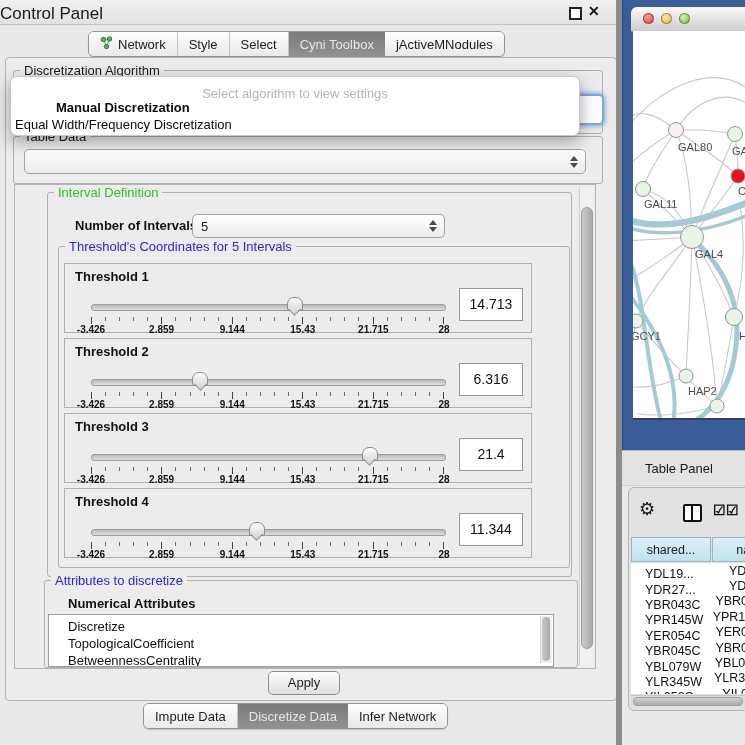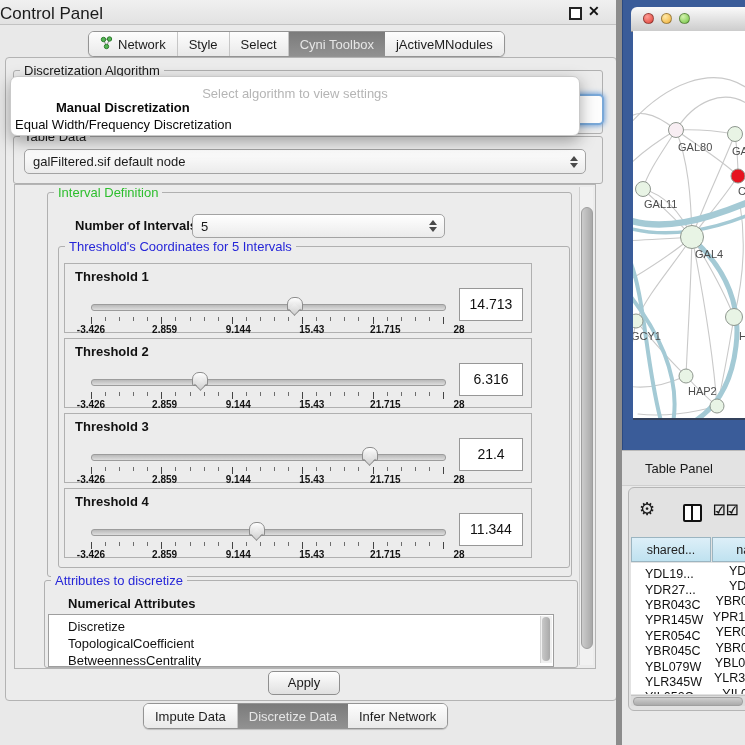--- a/index.html
+++ b/index.html
@@ -59,21 +59,21 @@
   .track{position:absolute;left:0;top:6px;width:100%;height:5px;border-radius:3px;
          background:linear-gradient(#b9b9b9,#dedede);border:1px solid #9c9c9c;}
   .thumb-sl{position:absolute;top:-1px;width:14px;height:12px;border:1px solid #8d8d8d;border-radius:7px 7px 2px 2px;
             background:linear-gradient(#fefefe,#d8d8d8);}
   .thumb-sl::after{content:'';position:absolute;left:2.2px;top:6.5px;width:8px;height:8px;
             background:linear-gradient(135deg,#f2f2f2,#cfcfcf);border-right:1px solid #8d8d8d;
             border-bottom:1px solid #8d8d8d;transform:rotate(45deg);}
   .ticks{position:absolute;left:0;top:19px;width:100%;display:flex;justify-content:space-between;}
   .tick{width:1px;height:4px;background:#6d6d6d;}
   .tick.major{height:7px;background:#444;}
-  .tick-labels{position:absolute;left:0;top:26px;width:100%;height:12px;padding-left:15px;}
+  .tick-labels{position:absolute;left:0;top:26px;width:100%;height:12px;}
   .tick-labels span{position:absolute;transform:translateX(-50%);font-size:10px;font-weight:bold;color:#111;white-space:nowrap;}
   .val-box{position:absolute;left:394px;top:24px;width:62px;height:31px;background:#fff;border:1px solid #979797;
            font-size:14px;text-align:center;line-height:31px;color:#111;}
 
   
   .attr-list{left:48px;top:614px;width:504px;height:51px;background:#fff;border:1px solid #9e9e9e;overflow:hidden;}
   .attr-item{padding-left:19px;font-size:13px;line-height:17px;color:#111;white-space:nowrap;}
   .attr-scroll{position:absolute;right:1px;top:1px;width:11px;height:47px;background:#f0f0f0;border-left:1px solid #d5d5d5;}
   .attr-scroll .thumb{position:absolute;left:1px;top:1px;width:8px;height:44px;border-radius:5px;
                       background:linear-gradient(90deg,#c8c8c8,#a9a9a9);}
@@ -153,21 +153,20 @@
 
   <div class="abs groupbox" style="left:13px;top:70px;width:588px;height:62px;">
     <span class="gb-title">Discretization Algorithm</span>
   </div>
   <div class="abs focus-ring"></div>
 
   <div class="abs groupbox" style="left:13px;top:136px;width:588px;height:46px;">
     <span class="gb-title">Table Data</span>
   </div>
   <div class="abs combo" style="left:24px;top:149px;width:562px;height:25px;">
-    <span>galFiltered.sif default node</span>
     <span class="arrows">
       <div class="arrow-up"></div>
         <div class="arrow-down"></div>
     </span>
   </div>
 
   <div class="abs subpanel"></div>
   <div class="abs vscroll">
     <div class="thumb"></div>
   </div>

